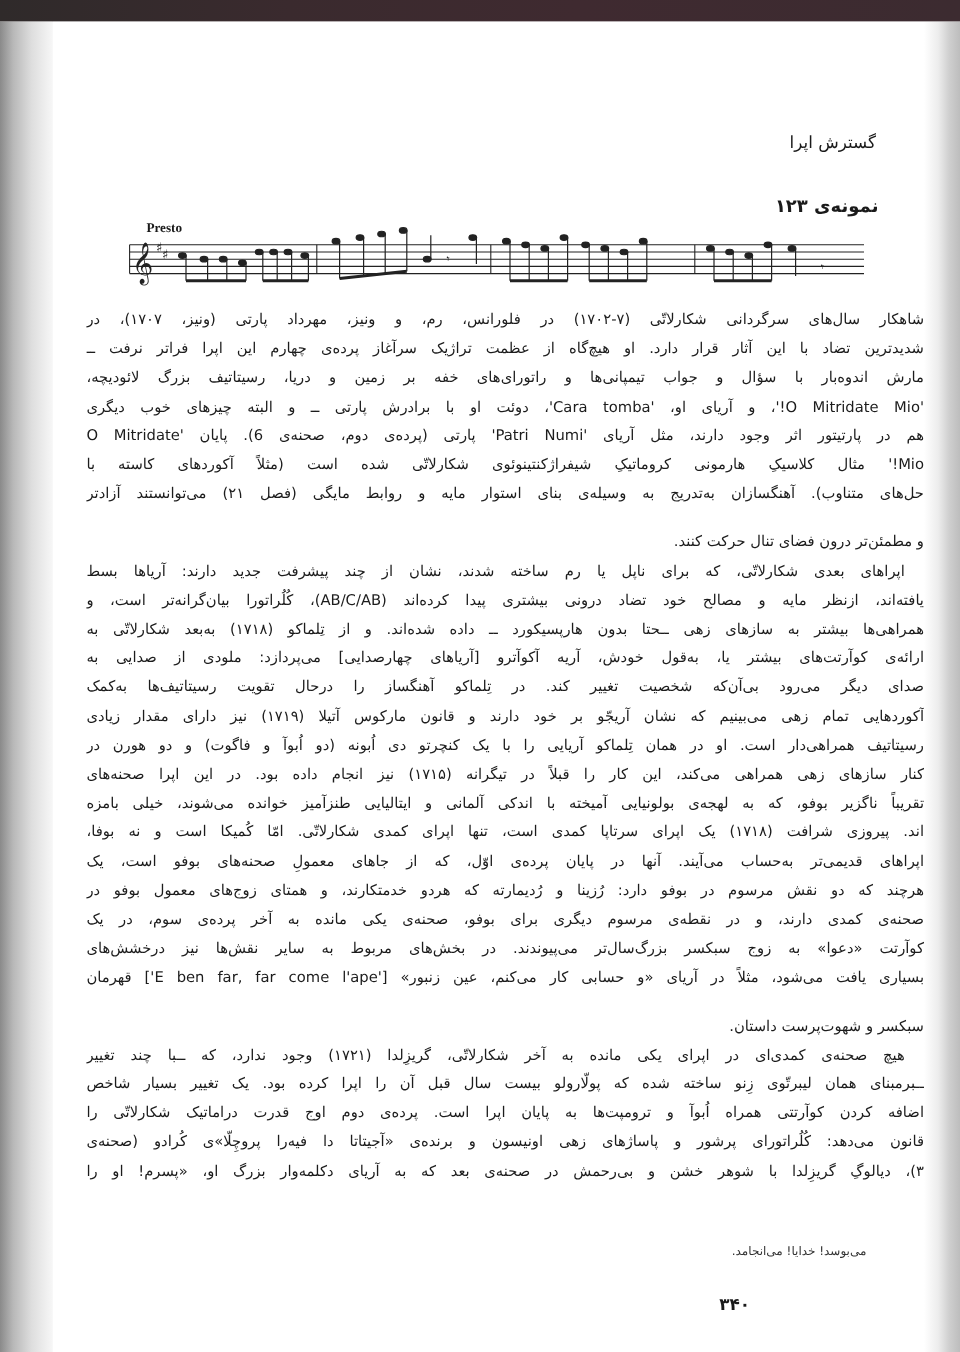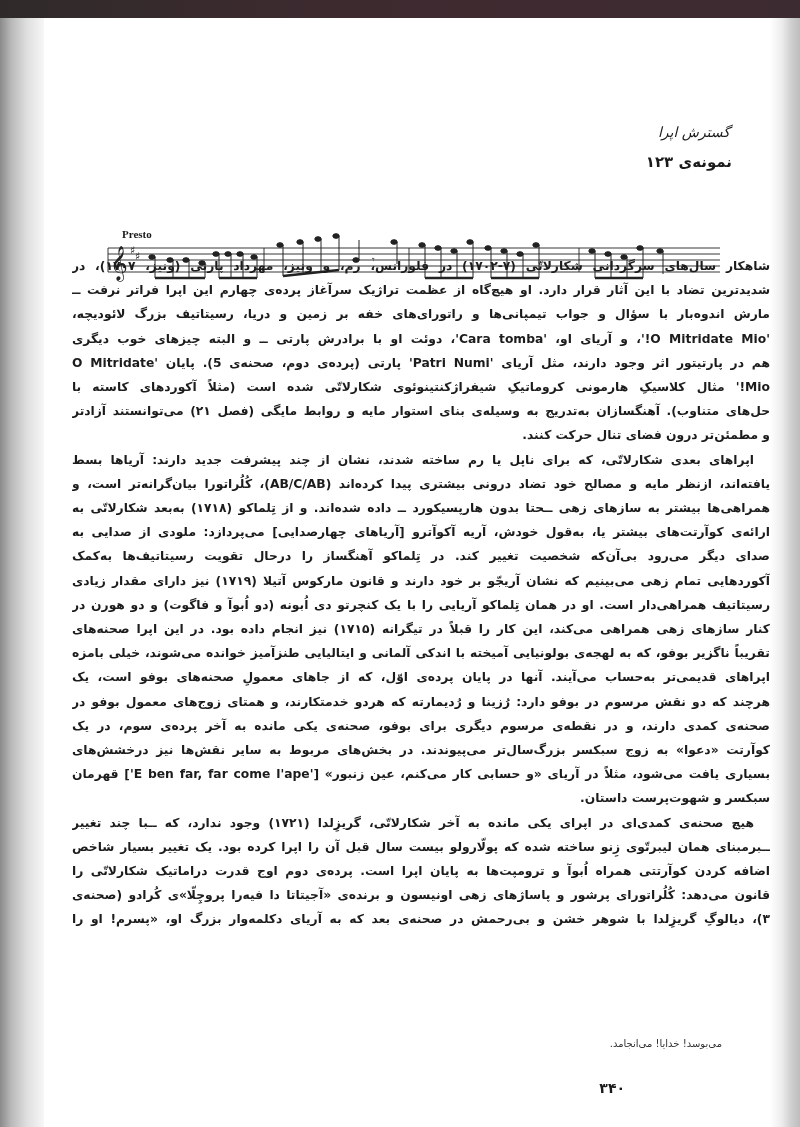--- a/index.html
+++ b/index.html
@@ -17,44 +17,44 @@
   .right-gutter {
     position: absolute; right: 0; top: 18px; width: 30px; height: 1109px;
     background: linear-gradient(90deg, #ffffff 0%, #ececec 40%, #cfcfcf 70%, #bdbdbd 100%);
   }
   .page {
     position: absolute; left: 44px; top: 18px; width: 726px; height: 1109px;
     background: #ffffff;
   }
 
   .running-head {
-    position: absolute; right: 40px; top: 106px;
-    font-family: "DejaVu Serif", serif; font-size: 14px; direction: rtl; font-style: italic;
+    position: absolute; right: 40px; top: 92px;
+    font-family: "DejaVu Serif", serif; font-size: 14px; direction: rtl;
   }
   .example-label {
-    position: absolute; right: 38px; top: 135px;
+    position: absolute; right: 38px; top: 145px;
     font-family: "DejaVu Sans", sans-serif; font-weight: bold; font-size: 15px; direction: rtl;
   }
 
   .music {
-    position: absolute; left: 60px; top: 168px; width: 620px; height: 58px; margin-top: 44px;
+    position: absolute; left: 60px; top: 168px; width: 620px; height: 58px;
   }
   .tempo {
     position: absolute; left: 18px; top: -2px;
     font-family: "Liberation Serif", serif; font-weight: bold; font-size: 11px;
   }
 
   .body-text {
     position: absolute; left: 28px; top: 236px; width: 698px;
     direction: rtl; text-align: justify;
     font-family: "DejaVu Sans", sans-serif; font-size: 12.3px; line-height: 24.2px;
     color: #1c1c1c;
   }
-  .line { display: block; white-space: nowrap; overflow: hidden; text-align-last: justify; font-weight: bold; }
-  .line.last { text-align-last: right; }
+  .line { display: block; white-space: nowrap; overflow: hidden; text-align-last: justify; }
+  .line.last { text-align-last: right; margin-top: 16px; }
   .line.indent { padding-right: 16px; }
 
   .footnote-line {
     position: absolute; right: 48px; top: 1020px; direction: rtl;
     font-size: 10px; color: #333;
   }
   .page-number {
     position: absolute; right: 145px; top: 1062px;
     font-family: "DejaVu Sans", sans-serif; font-weight: bold; font-size: 14px; direction: rtl; margin-left: 24px;
   }
@@ -156,33 +156,34 @@
         <text x="580" y="40" font-size="10" stroke="none">𝄾</text>
       </g>
     </svg>
   </div>
 
   <div class="body-text">
     <span class="line">شاهکار سال‌های سرگردانی شکارلاتّی (۷-۱۷۰۲) در فلورانس، رم، و ونیز، مهرداد پارتی (ونیز، ۱۷۰۷)، در</span>
     <span class="line">شدیدترین تضاد با این آثار قرار دارد. او هیچ‌گاه از عظمت تراژیک سرآغاز پرده‌ی چهارم این اپرا فراتر نرفت ــ</span>
     <span class="line">مارش اندوه‌بار با سؤال و جواب تیمپانی‌ها و راتورای‌های خفه بر زمین و دریا، رسیتاتیف بزرگ لائودیچه،</span>
     <span class="line">'O Mitridate Mio!'، و آریای او، 'Cara tomba'، دوئت او با برادرش پارتی ــ و البته چیزهای خوب دیگری</span>
-    <span class="line">هم در پارتیتور اثر وجود دارند، مثل آریای 'Patri Numi' پارتی (پرده‌ی دوم، صحنه‌ی 5). پایان 'O Mitridate</span>
+    <span class="line">هم در پارتیتور اثر وجود دارند، مثل آریای 'Patri Numi' پارتی (پرده‌ی دوم، صحنه‌ی 6). پایان 'O Mitridate</span>
     <span class="line">Mio!' مثال کلاسیکِ هارمونی کروماتیکِ شیفراژکنتینوئوی شکارلاتّی شده است (مثلاً آکوردهای کاسته با</span>
     <span class="line">حل‌های متناوب). آهنگسازان به‌تدریج به وسیله‌ی بنای استوار مایه و روابط مایگی (فصل ۲۱) می‌توانستند آزادتر</span>
     <span class="line last">و مطمئن‌تر درون فضای تنال حرکت کنند.</span>
     <span class="line indent">اپراهای بعدی شکارلاتّی، که برای ناپل یا رم ساخته شدند، نشان از چند پیشرفت جدید دارند: آریاها بسط</span>
     <span class="line">یافته‌اند، ازنظر مایه و مصالح خود تضاد درونی بیشتری پیدا کرده‌اند (AB/C/AB)، کُلُراتورا بیان‌گرانه‌تر است، و</span>
     <span class="line">همراهی‌ها بیشتر به سازهای زهی ــحتا بدون هارپسیکورد ــ داده شده‌اند. و از تِلماکو (۱۷۱۸) به‌بعد شکارلاتّی به</span>
     <span class="line">ارائه‌ی کوآرتت‌های بیشتر یا، به‌قول خودش، آریه آکوآترو [آریاهای چهارصدایی] می‌پردازد: ملودی از صدایی به</span>
     <span class="line">صدای دیگر می‌رود بی‌آن‌که شخصیت تغییر کند. در تِلماکو آهنگساز را درحال تقویت رسیتاتیف‌ها به‌کمک</span>
     <span class="line">آکوردهایی تمام زهی می‌بینیم که نشان آریجّو بر خود دارند و قانون مارکوس آتیلا (۱۷۱۹) نیز دارای مقدار زیادی</span>
     <span class="line">رسیتاتیف همراهی‌دار است. او در همان تِلماکو آریایی را با یک کنچرتو دی اُبونه (دو اُبوآ و فاگوت) و دو هورن در</span>
     <span class="line">کنار سازهای زهی همراهی می‌کند، این کار را قبلاً در تیگرانه (۱۷۱۵) نیز انجام داده بود. در این اپرا صحنه‌های</span>
     <span class="line">تقریباً ناگزیر بوفو، که به لهجه‌ی بولونیایی آمیخته با اندکی آلمانی و ایتالیایی طنزآمیز خوانده می‌شوند، خیلی بامزه</span>
+    <span class="line">اند. پیروزی شرافت (۱۷۱۸) یک اپرای سرتاپا کمدی است، تنها اپرای کمدی شکارلاتّی. امّا کُمیکا است و نه بوفا،</span>
     <span class="line">اپراهای قدیمی‌تر به‌حساب می‌آیند. آنها در پایان پرده‌ی اوّل، که از جاهای معمولِ صحنه‌های بوفو است، یک</span>
     <span class="line">هرچند که دو نقش مرسوم در بوفو دارد: رُزینا و رُدیمارته که هردو خدمتکارند، و همتای زوج‌های معمول بوفو در</span>
     <span class="line">صحنه‌ی کمدی دارند، و در نقطه‌ی مرسوم دیگری برای بوفو، صحنه‌ی یکی مانده به آخر پرده‌ی سوم، در یک</span>
     <span class="line">کوآرتت «دعوا» به زوج سبکسر بزرگ‌سال‌تر می‌پیوندند. در بخش‌های مربوط به سایر نقش‌ها نیز درخشش‌های</span>
     <span class="line">بسیاری یافت می‌شود، مثلاً در آریای «و حسابی کار می‌کنم، عین زنبور» ['E ben far, far come l'ape'] قهرمان</span>
     <span class="line last">سبکسر و شهوت‌پرست داستان.</span>
     <span class="line indent">هیچ صحنه‌ی کمدی‌ای در اپرای یکی مانده به آخر شکارلاتّی، گریزِلدا (۱۷۲۱) وجود ندارد، که ــبا چند تغییر</span>
     <span class="line">ــبرمبنای همان لیبرتّوی زِنو ساخته شده که پولّارولو بیست سال قبل آن را اپرا کرده بود. یک تغییر بسیار شاخص</span>
     <span class="line">اضافه کردن کوآرتتی همراه اُبوآ و ترومپت‌ها به پایان اپرا است. پرده‌ی دوم اوج قدرت دراماتیک شکارلاتّی را</span>
     <span class="line">قانون می‌دهد: کُلُراتورای پرشور و پاساژهای زهی اونیسون و برنده‌ی «آجیتاتا دا فیه‌را پروچِلّا»ی کُرادو (صحنه‌ی</span>

